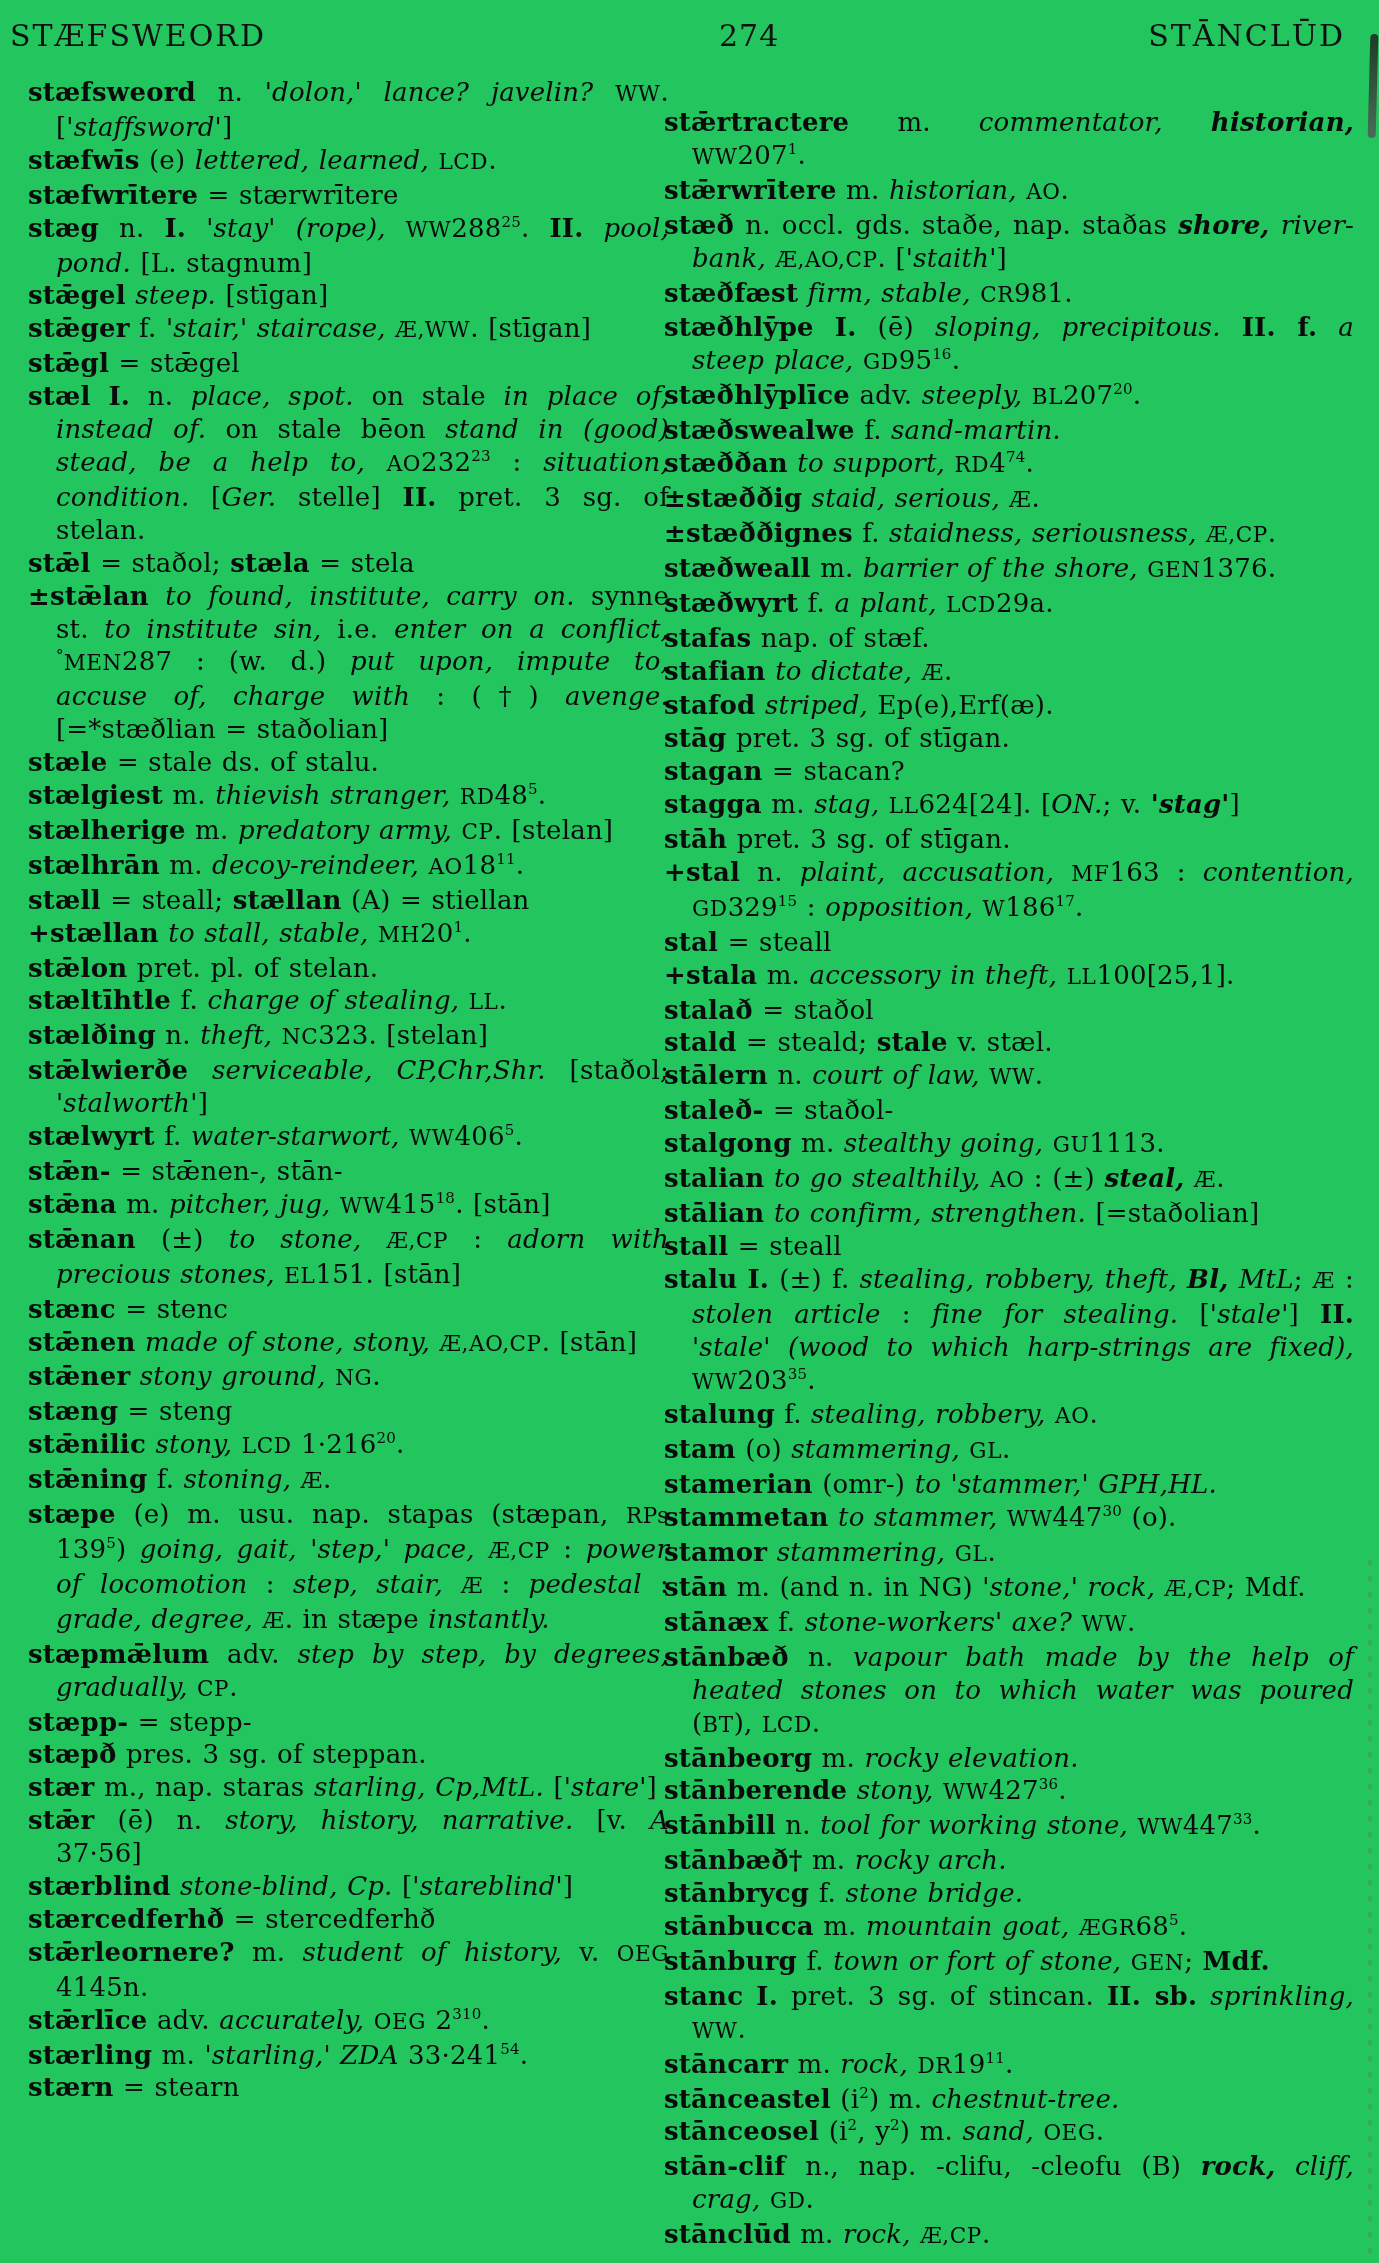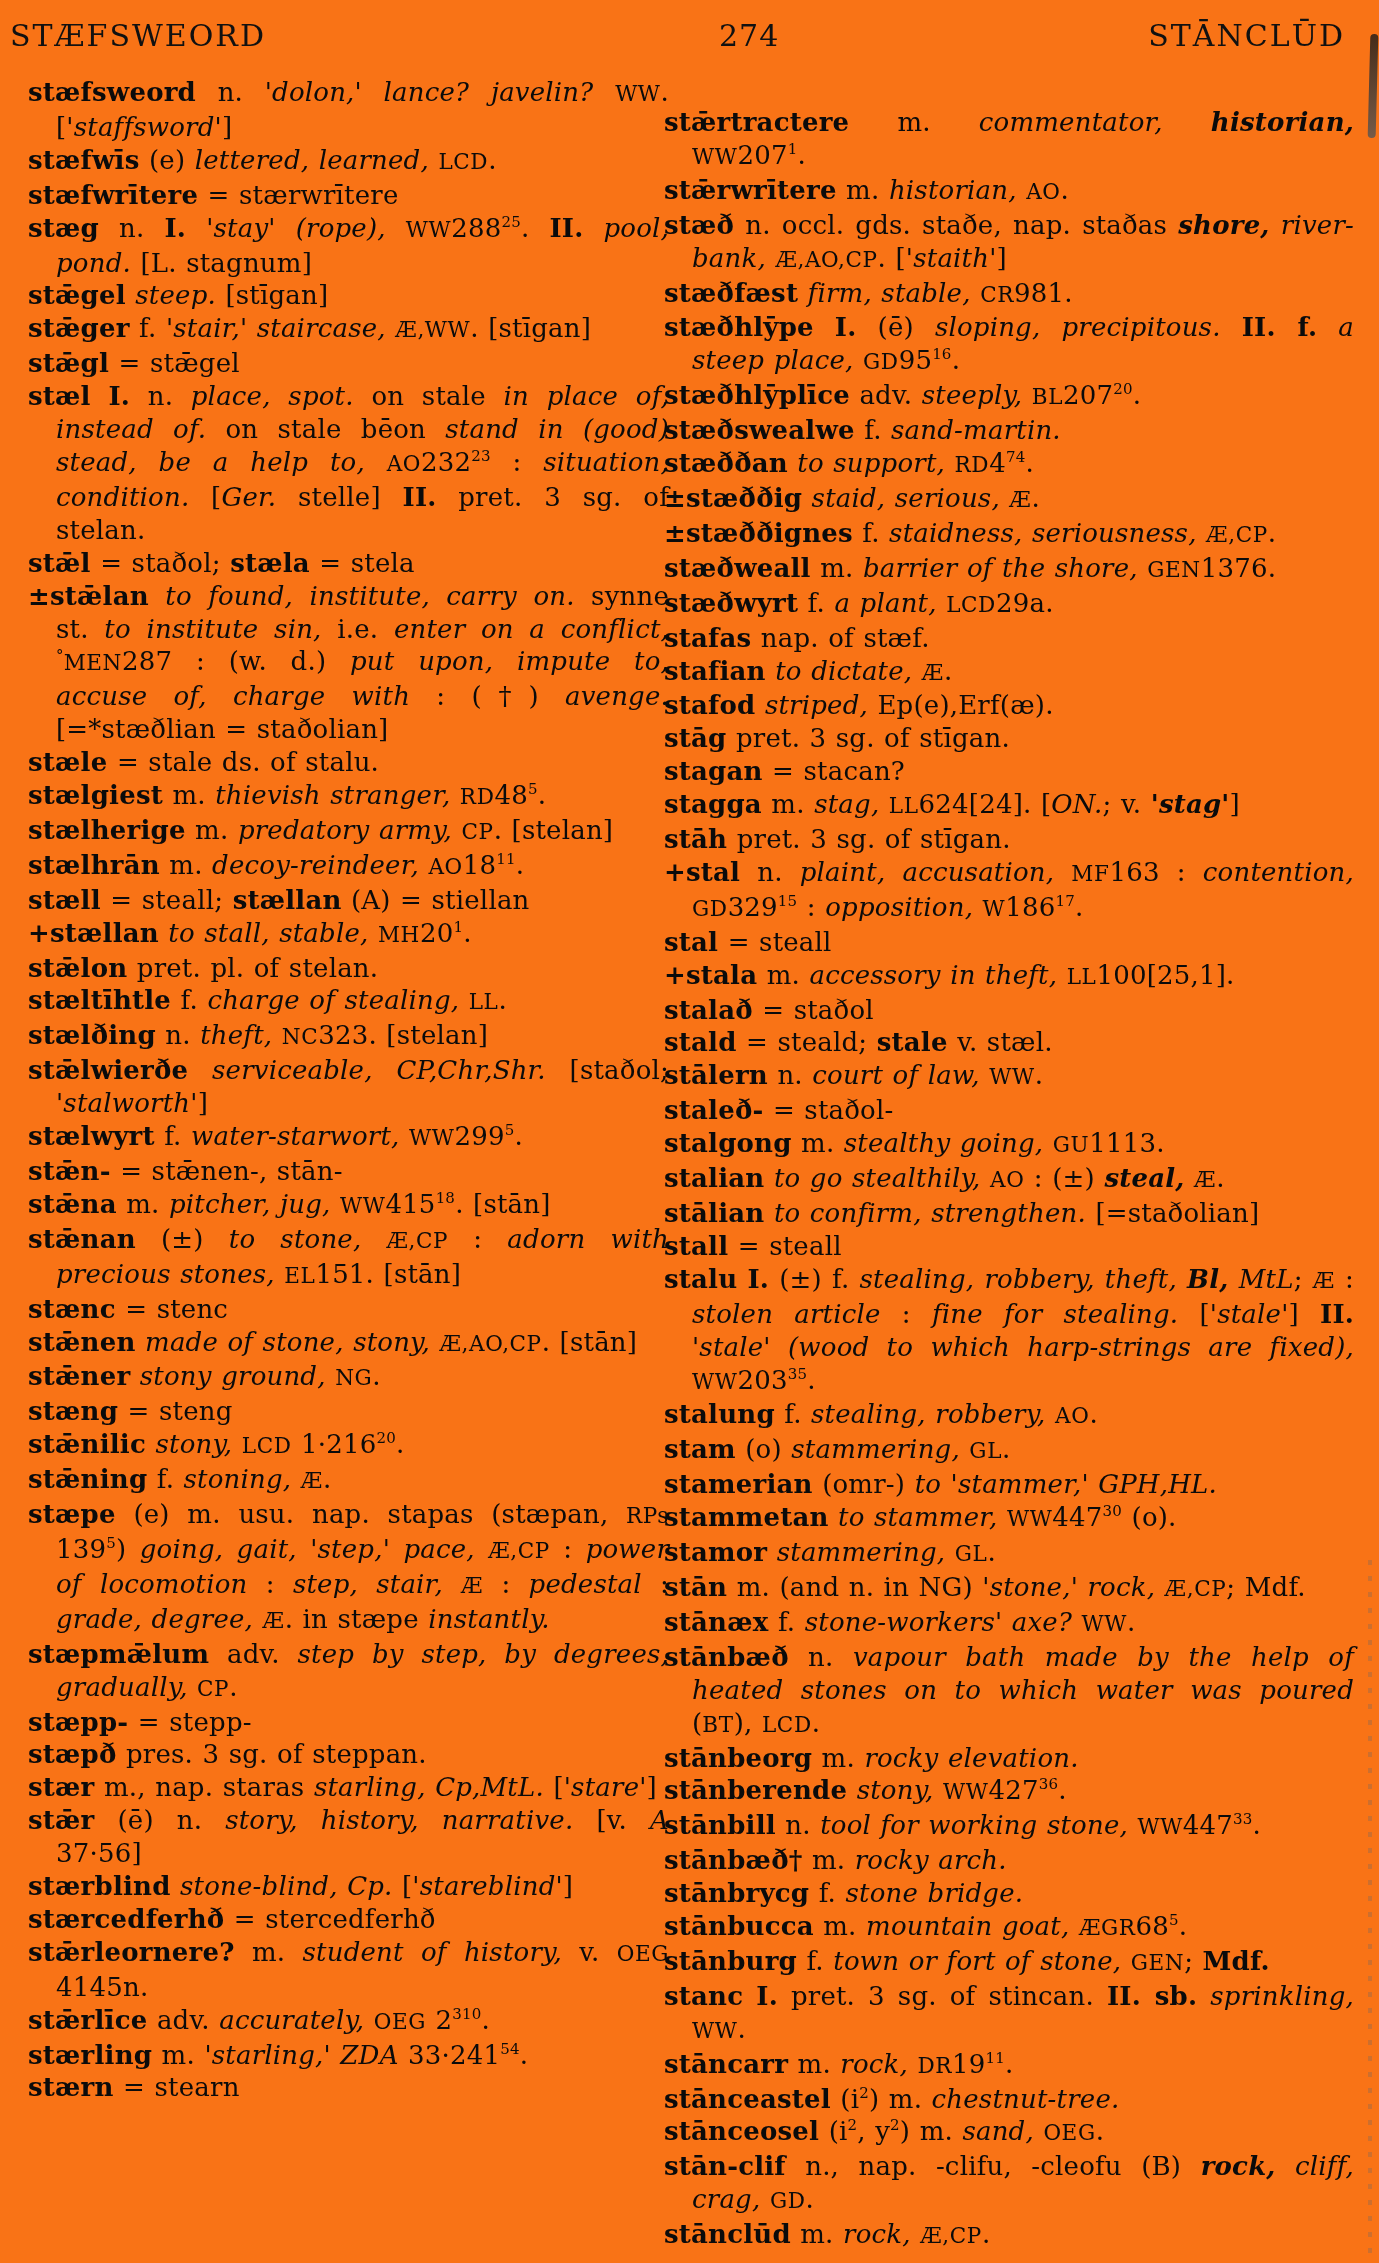--- a/index.html
+++ b/index.html
@@ -1,20 +1,20 @@
 <!DOCTYPE html>
 <html><head>
 <meta charset="utf-8">
 <style>
   html,body { margin:0; padding:0; background:#e8e8e8; }
   .page {
     position:relative;
     width:1379px; height:2263px;
     margin:0 auto;
-    background:#f97316;
+    background:#22c55e;
     color:#0b0b0b;
     font-family:"DejaVu Serif", serif;
     overflow:hidden;
   }
   .header { position:absolute; top:18px; left:0; right:0; height:44px; }
   .hdr-left {
     position:absolute; left:10px; top:0;
     font-size:30px; letter-spacing:2px; color:#111;
   }
   .hdr-center {
@@ -82,21 +82,21 @@
       <p class="entry"><span class="s-b">stæle</span><span class="s-n"> = stale ds. of stalu.</span></p>
       <p class="entry"><span class="s-b">stælgiest</span><span class="s-n"> m. </span><span class="s-i">thievish stranger, </span><span class="s-c">RD</span><span class="s-n">48</span><sup>5</sup><span class="s-n">.</span></p>
       <p class="entry"><span class="s-b">stælherige</span><span class="s-n"> m. </span><span class="s-i">predatory army, </span><span class="s-c">CP</span><span class="s-n">. [stelan]</span></p>
       <p class="entry"><span class="s-b">stælhrān</span><span class="s-n"> m. </span><span class="s-i">decoy-reindeer, </span><span class="s-c">AO</span><span class="s-n">18</span><sup>11</sup><span class="s-n">.</span></p>
       <p class="entry"><span class="s-b">stæll</span><span class="s-n"> = steall; </span><span class="s-b">stællan</span><span class="s-n"> (A) = stiellan</span></p>
       <p class="entry"><span class="s-b">+stællan</span><span class="s-n"> </span><span class="s-i">to stall, stable, </span><span class="s-c">MH</span><span class="s-n">20</span><sup>1</sup><span class="s-n">.</span></p>
       <p class="entry"><span class="s-b">stǣlon</span><span class="s-n"> pret. pl. of stelan.</span></p>
       <p class="entry"><span class="s-b">stæltīhtle</span><span class="s-n"> f. </span><span class="s-i">charge of stealing, </span><span class="s-c">LL</span><span class="s-n">.</span></p>
       <p class="entry"><span class="s-b">stælðing</span><span class="s-n"> n. </span><span class="s-i">theft, </span><span class="s-c">NC</span><span class="s-n">323. [stelan]</span></p>
       <p class="entry"><span class="s-b">stǣlwierðe</span><span class="s-n"> </span><span class="s-i">serviceable, CP,Chr,Shr.</span><span class="s-n"> [staðol; </span><span class="s-i">'stalworth'</span><span class="s-n">]</span></p>
-      <p class="entry"><span class="s-b">stælwyrt</span><span class="s-n"> f. </span><span class="s-i">water-starwort, </span><span class="s-c">WW</span><span class="s-n">299</span><sup>5</sup><span class="s-n">.</span></p>
+      <p class="entry"><span class="s-b">stælwyrt</span><span class="s-n"> f. </span><span class="s-i">water-starwort, </span><span class="s-c">WW</span><span class="s-n">406</span><sup>5</sup><span class="s-n">.</span></p>
       <p class="entry"><span class="s-b">stǣn-</span><span class="s-n"> = stǣnen-, stān-</span></p>
       <p class="entry"><span class="s-b">stǣna</span><span class="s-n"> m. </span><span class="s-i">pitcher, jug, </span><span class="s-c">WW</span><span class="s-n">415</span><sup>18</sup><span class="s-n">. [stān]</span></p>
       <p class="entry"><span class="s-b">stǣnan</span><span class="s-n"> (±) </span><span class="s-i">to stone, </span><span class="s-c">Æ,CP</span><span class="s-n"> : </span><span class="s-i">adorn with precious stones, </span><span class="s-c">EL</span><span class="s-n">151. [stān]</span></p>
       <p class="entry"><span class="s-b">stænc</span><span class="s-n"> = stenc</span></p>
       <p class="entry"><span class="s-b">stǣnen</span><span class="s-n"> </span><span class="s-i">made of stone, stony, </span><span class="s-c">Æ,AO,CP</span><span class="s-n">. [stān]</span></p>
       <p class="entry"><span class="s-b">stǣner</span><span class="s-n"> </span><span class="s-i">stony ground, </span><span class="s-c">NG</span><span class="s-n">.</span></p>
       <p class="entry"><span class="s-b">stæng</span><span class="s-n"> = steng</span></p>
       <p class="entry"><span class="s-b">stǣnilic</span><span class="s-n"> </span><span class="s-i">stony, </span><span class="s-c">LCD</span><span class="s-n"> 1·216</span><sup>20</sup><span class="s-n">.</span></p>
       <p class="entry"><span class="s-b">stǣning</span><span class="s-n"> f. </span><span class="s-i">stoning, </span><span class="s-c">Æ</span><span class="s-n">.</span></p>
       <p class="entry"><span class="s-b">stæpe</span><span class="s-n"> (e) m. usu. nap. stapas (stæpan, </span><span class="s-c">RPs</span><span class="s-n"> 139</span><sup>5</sup><span class="s-n">) </span><span class="s-i">going, gait, 'step,' pace, </span><span class="s-c">Æ,CP</span><span class="s-n"> : </span><span class="s-i">power of locomotion</span><span class="s-n"> : </span><span class="s-i">step, stair, </span><span class="s-c">Æ</span><span class="s-n"> : </span><span class="s-i">pedestal</span><span class="s-n"> : </span><span class="s-i">grade, degree, </span><span class="s-c">Æ</span><span class="s-n">. in stæpe </span><span class="s-i">instantly.</span></p>

